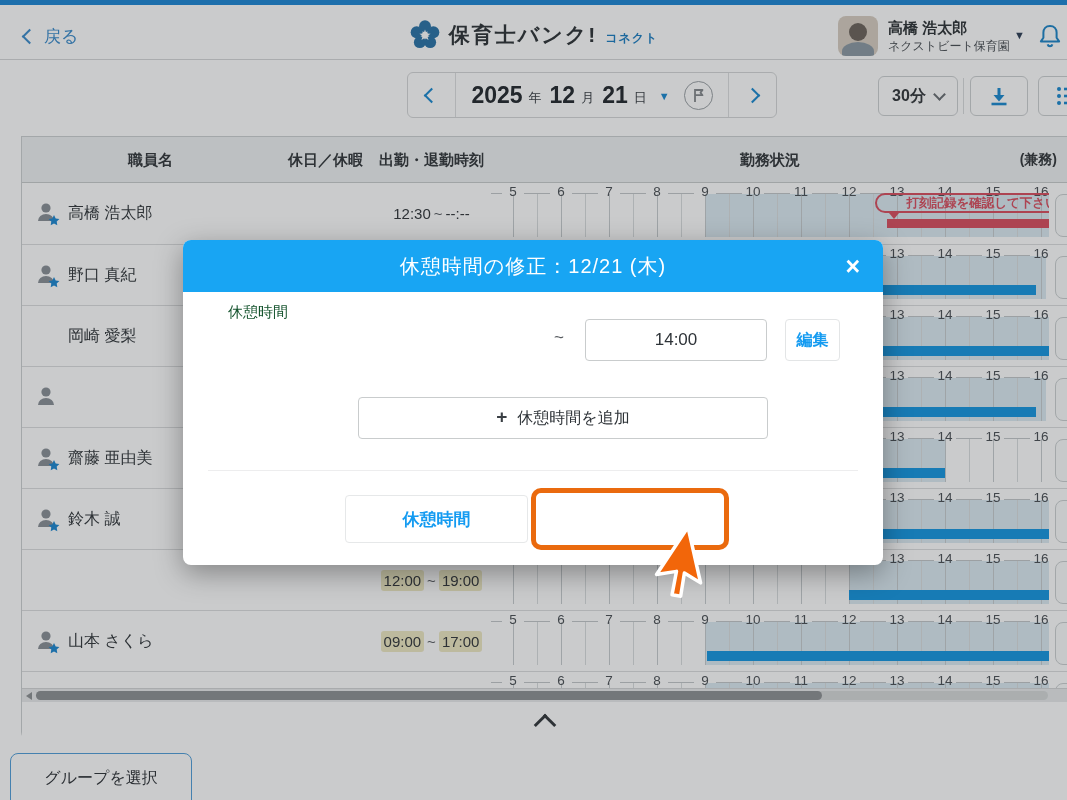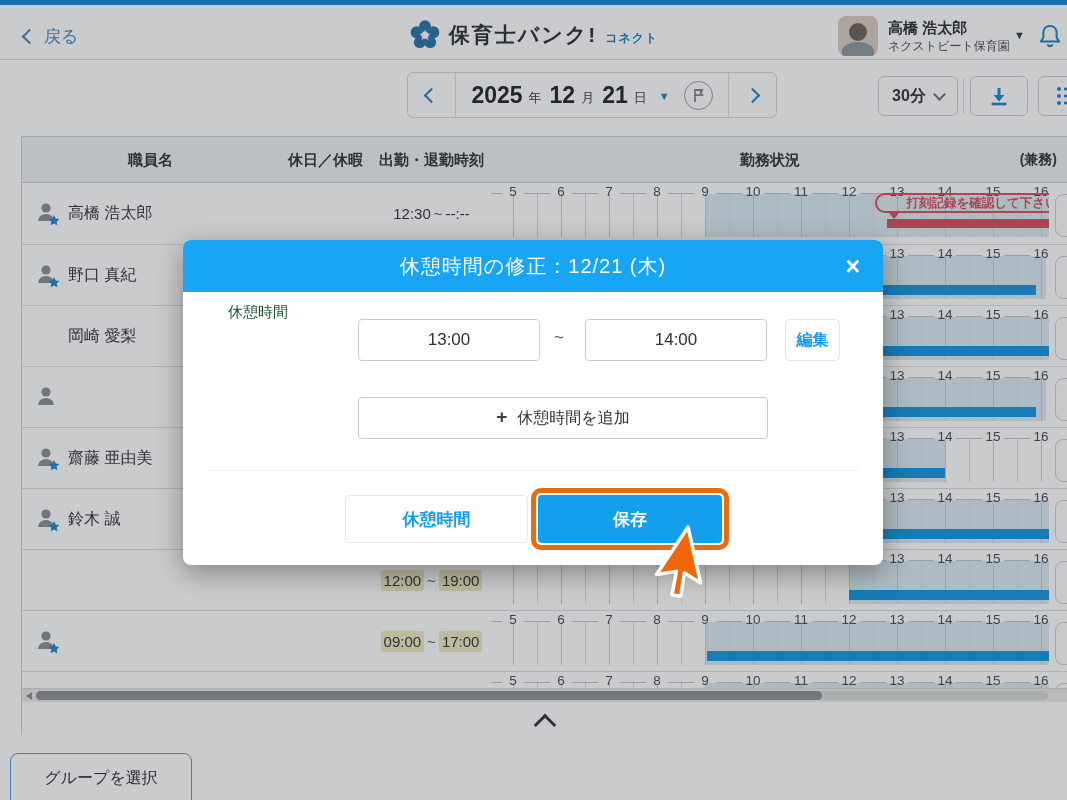--- a/index.html
+++ b/index.html
@@ -647,20 +647,21 @@
             <div class="wbar" style="left: 358px; width: 240px;"></div>
           </div>
       <div class="end-cap"></div>
     </div>
         <div class="t-row">
       <svg class="p-icon" viewBox="0 0 24 24">
         <circle cx="10" cy="6" r="4.6" fill="#8a9097"></circle>
         <path d="M2 19 a8 7 0 0 1 16 0 z" fill="#8a9097"></path>
         <polygon points="18,13 19.7,16.4 23.4,16.9 20.7,19.5 21.3,23.2 18,21.4 14.7,23.2 15.3,19.5 12.6,16.9 16.3,16.4" fill="#1e88d2"></polygon>
       </svg>
+      <div class="staff-name">山本 さくら</div>
       <div class="time-cell">
             <span class="chip">09:00</span>
             <span class="tsep">~</span>
             <span class="chip">17:00</span>
           </div>
       <div class="timeline">
             <div class="shade" style="left: 214px; width: 384px;"></div>
             <div class="gl hour" style="left: 22px;"></div>
             <div class="gl" style="left: 46px;"></div>
             <div class="gl hour" style="left: 70px;"></div>
@@ -782,31 +783,29 @@
   <div class="abs group-btn">グループを選択</div>
 
   <div class="abs overlay"></div>
 
   <div class="abs modal">
     <div class="modal-head">
       <span>休憩時間の修正：12/21 (木)</span>
       <span class="modal-close">×</span>
     </div>
     <div class="break-label">休憩時間</div>
-    <input class="m-input in1" value="13:00" style="">
     <div class="m-tilde">~</div>
     <input class="m-input in2" value="14:00" style="">
     <div class="edit-btn">編集</div>
     <div class="add-btn">
       <span class="add-plus">+</span>
       <span>休憩時間を追加</span>
     </div>
     <div class="m-divider"></div>
     <div class="cancel-btn">休憩時間</div>
-    <div class="save-btn">保存</div>
     <div class="save-ring"></div>
   </div>
 
   <svg class="abs cursor-layer" viewBox="0 0 1067 800">
     <g transform="translate(688,527) rotate(33)">
       <polygon points="0,0 -0.5,57 14.5,43.5 23.5,65.5 31.5,62 22,40.5 41,40" fill="#f2660a" stroke="#ffffff" stroke-width="3.5" stroke-linejoin="round"></polygon>
     </g>
   </svg>
 
 </div>

